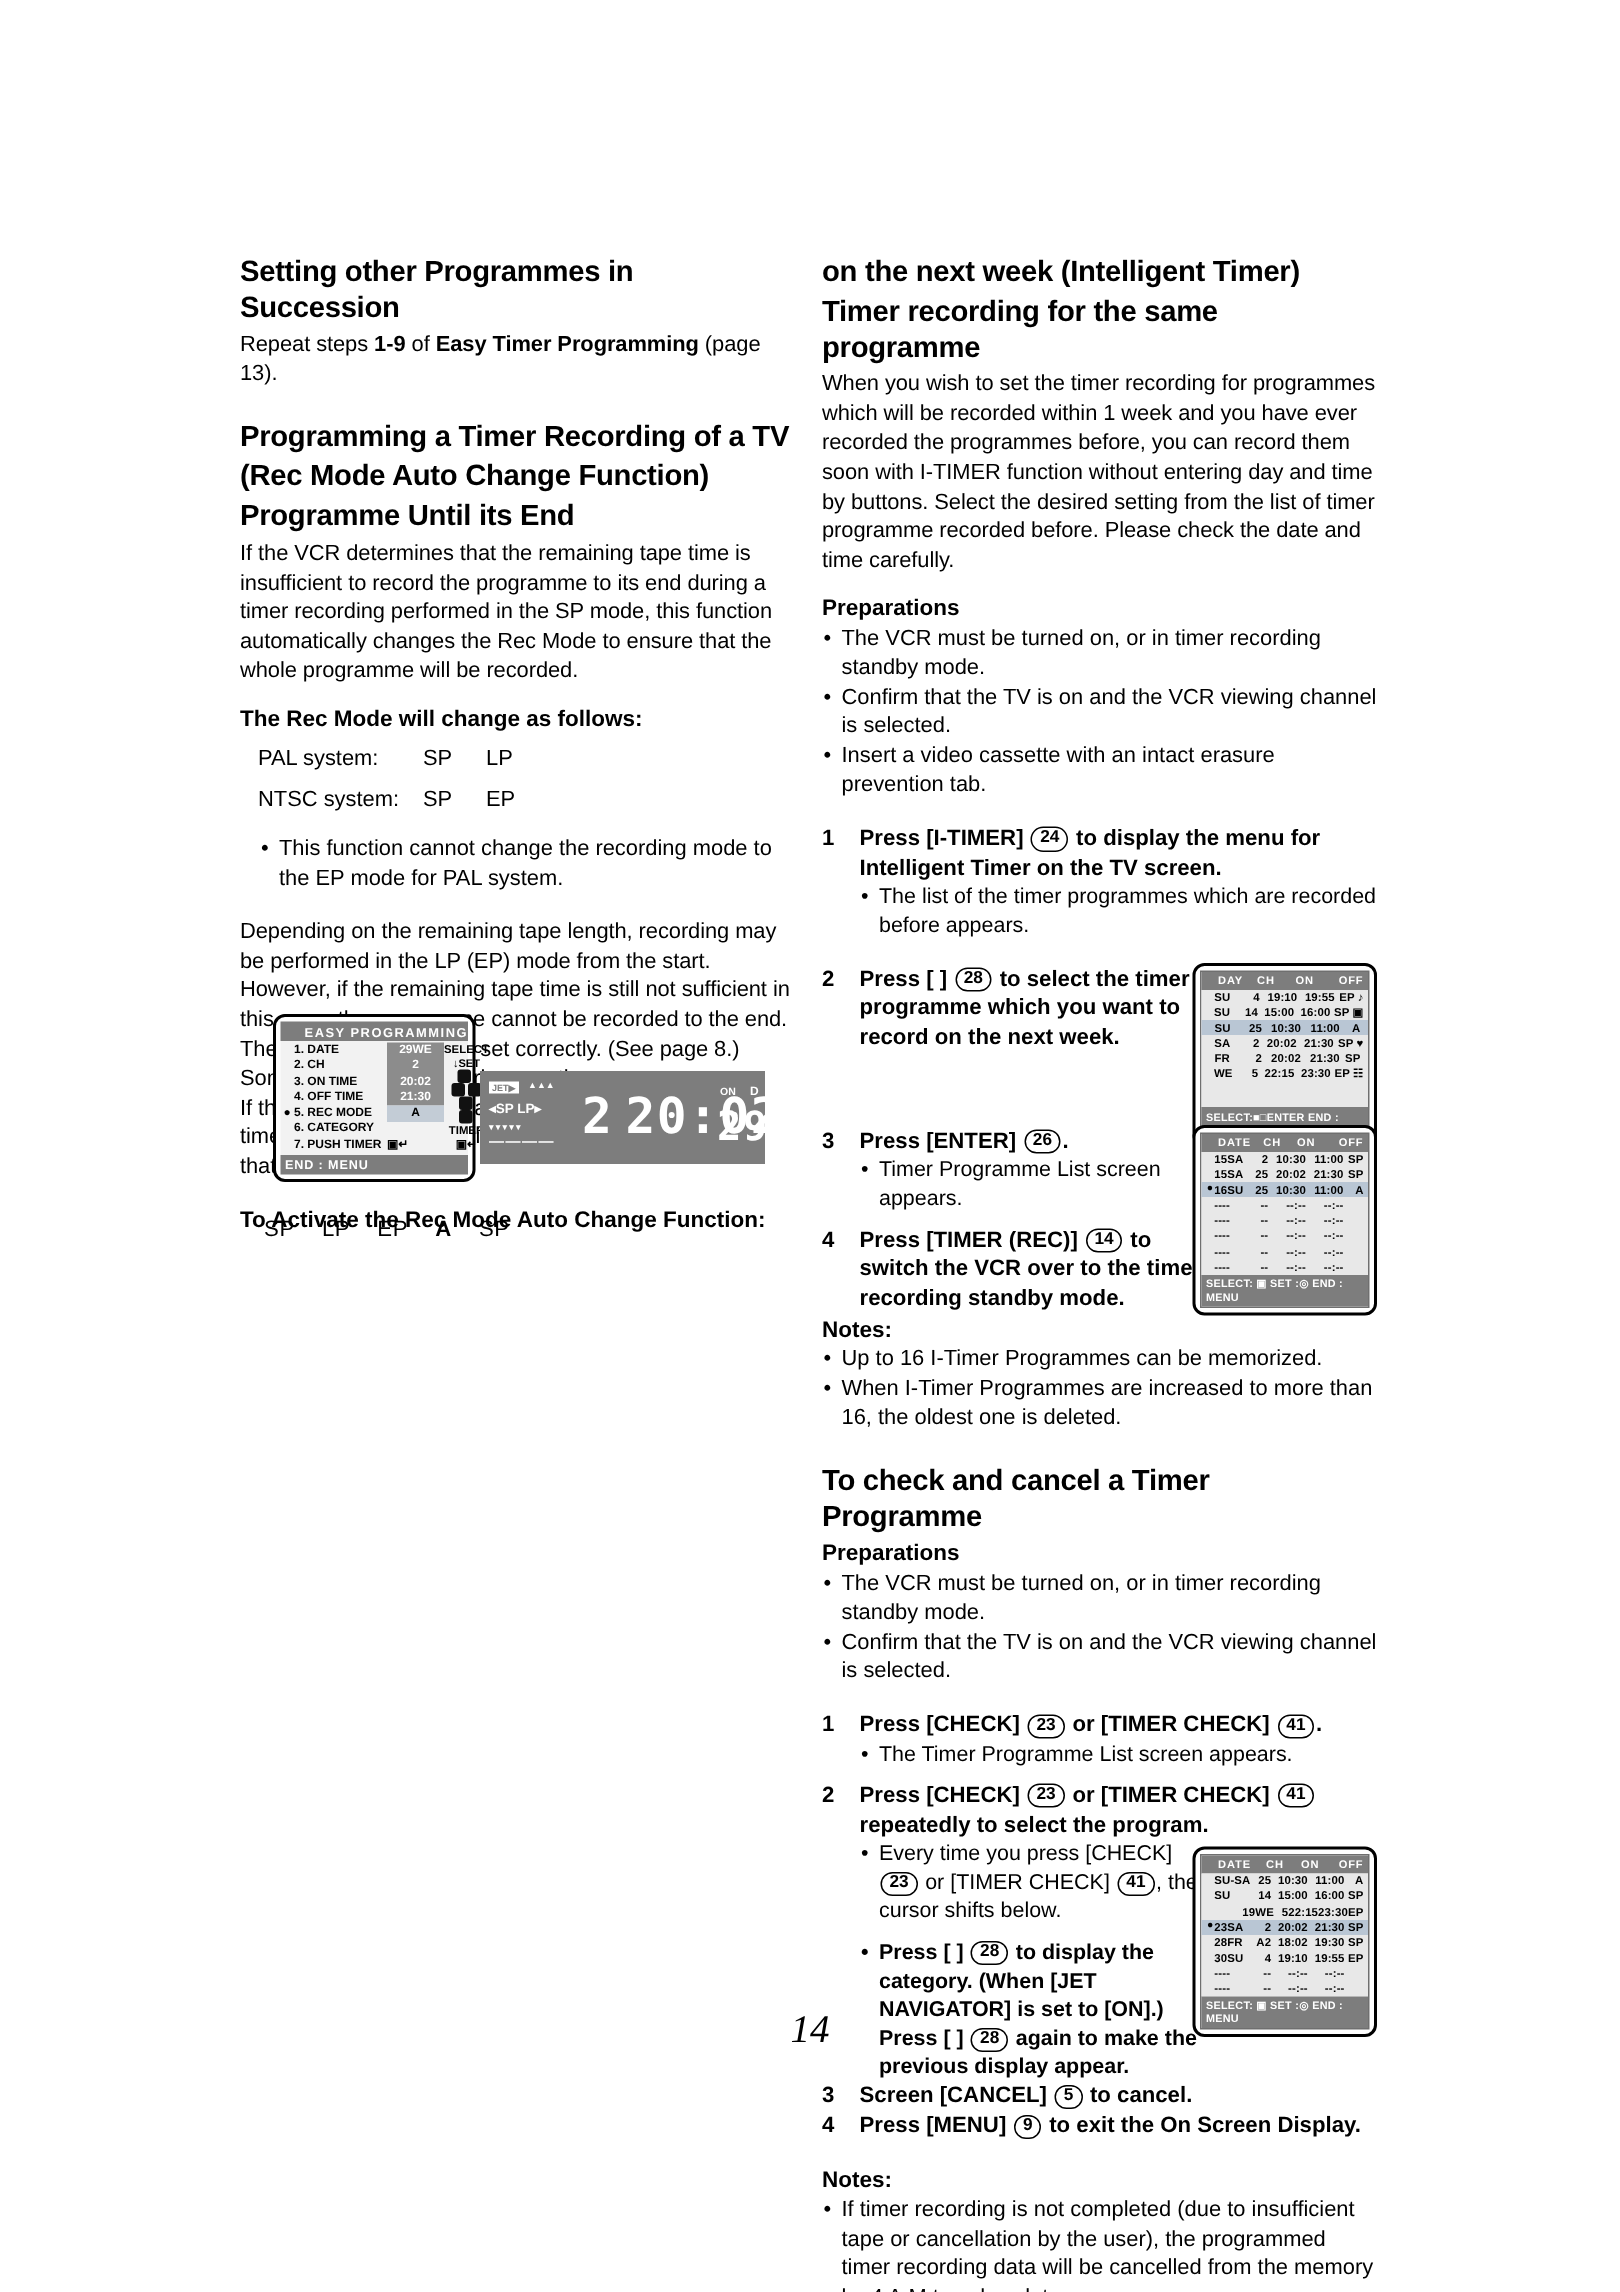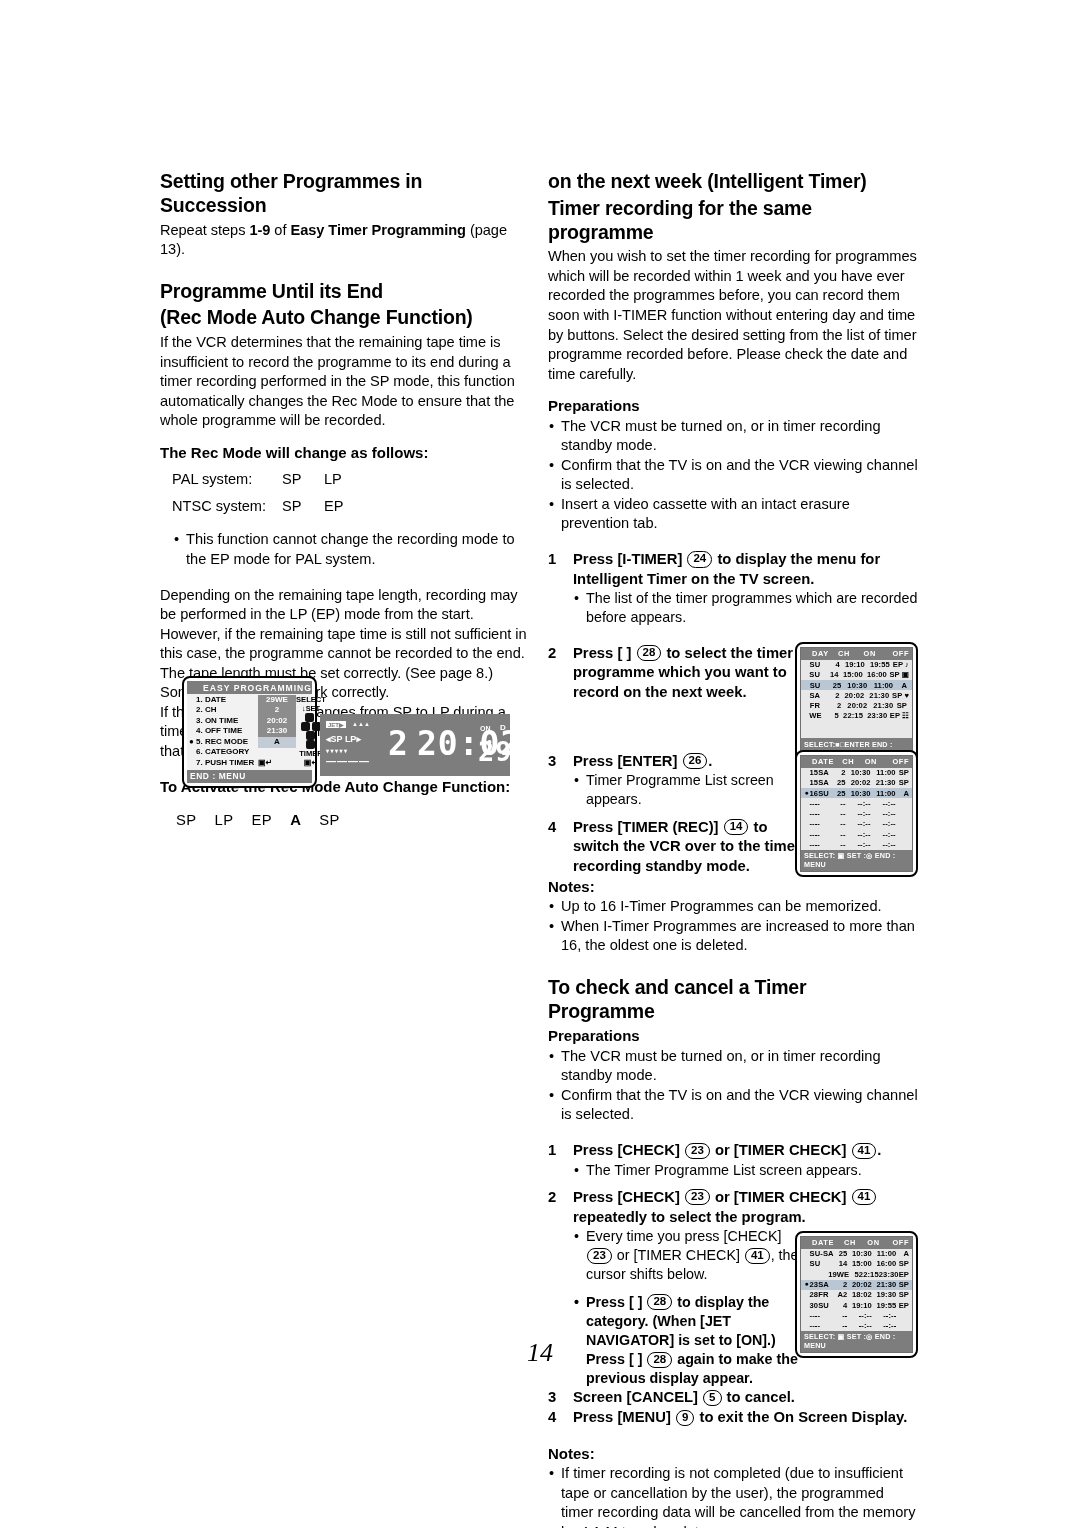--- a/index.html
+++ b/index.html
@@ -153,22 +153,23 @@
 
 <div class="page">
 
   <div class="col col-left">
 
     <h1 class="head">Setting other Programmes in Succession</h1>
     <p class="body small"><span>Repeat steps </span><b>1-9</b><span> of </span><b>Easy Timer Programming</b><span> (page 13).</span></p>
 
     <div class="spacer20"></div>
 
+    <h1 class="head">Programming a Timer Recording of a TV</h1>
+    <h1 class="head">(Rec Mode Auto Change Function)</h1>
     <h1 class="head">Programme Until its End</h1>
-    <h1 class="head">(Rec Mode Auto Change Function)</h1>
 
     <p class="body">If the VCR determines that the remaining tape time is insufficient to record the programme to its end during a timer recording performed in the SP mode, this function automatically changes the Rec Mode to ensure that the whole programme will be recorded.</p>
 
     <div class="spacer12"></div>
     <h2 class="subhead">The Rec Mode will change as follows:</h2>
 
     <div class="spacer8"></div>
     <div style="margin-left:12px;">
       <p class="modeline" style="margin-bottom:11px;">
         <span class="lbl">PAL system:</span><span class="m1">SP</span><span>LP</span>

